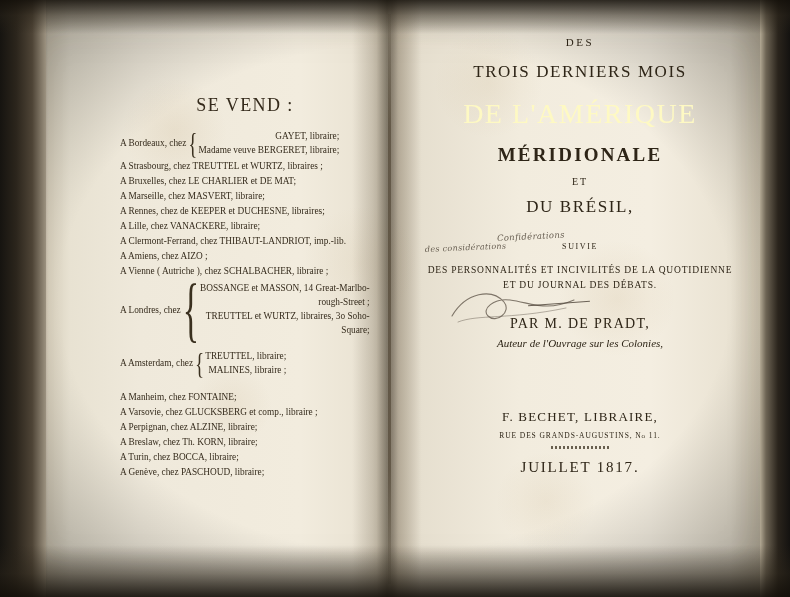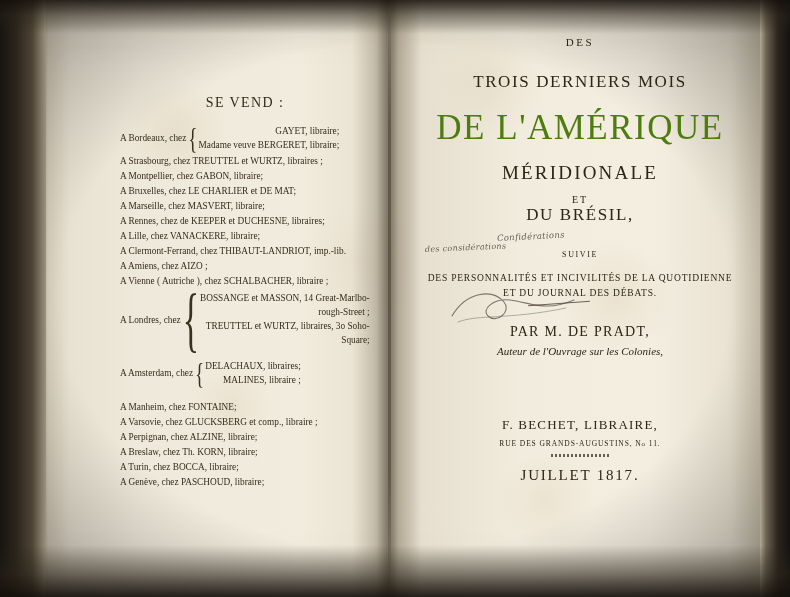--- a/index.html
+++ b/index.html
@@ -76,21 +76,21 @@
   .left-page {
     position: absolute;
     left: 120px; top: 95px;
     width: 250px;
     color: #2b2215;
   }
   .se-vend {
     text-align: center;
     font-variant: small-caps;
     letter-spacing: 1.4px;
-    font-size: 14px;
+    font-size: 18px;
     margin-bottom: 14px;
     color: #342a1b;
   }
   .vendor-list {
     font-size: 9.3px;
     line-height: 1.62;
     color: #352b1c;
   }
   .vline {
     white-space: nowrap;
@@ -128,48 +128,50 @@
     position: absolute;
     left: 420px; top: 36px;
     width: 320px;
     text-align: center;
     color: #2e2517;
   }
   .t-des {
     font-variant: small-caps;
     letter-spacing: 2.5px;
     font-size: 11px;
-    margin-bottom: 24px;
+    margin-bottom: 14px;
     font-family: Liberation Serif, serif;
   }
   .t-trois {
     font-variant: small-caps;
     letter-spacing: 1.6px;
     font-size: 17px;
     margin-bottom: 16px;
   }
   .t-amerique {
     font-variant: small-caps;
     letter-spacing: 1.5px;
-    font-size: 35px;
+    font-size: 28px;
     font-weight: 400;
     margin-bottom: 14px;
-    color: #4d7c0f;
+    color: #fef9c3;
     margin-top: 16px;
   }
   .t-merid {
     font-variant: small-caps;
     letter-spacing: 2.2px;
     font-size: 19px;
     margin-bottom: 10px;
+    font-weight: bold;
   }
   .t-et {
     font-variant: small-caps;
     letter-spacing: 2px;
     font-size: 10px;
+    margin-bottom: 10px;
   }
   .t-bresil {
     font-variant: small-caps;
     letter-spacing: 1.6px;
     font-size: 17px;
     margin-bottom: 25px;
   }
   .t-suivie {
     font-variant: small-caps;
     letter-spacing: 1.6px;
@@ -282,21 +284,20 @@
       <div class="brace-row">
         <span class="lead sc">A Bordeaux, chez</span>
         <span class="brace">{</span>
         <span class="grp">
           <span class="sc">GAYET, libraire;</span>
           <span class="sc">Madame veuve BERGERET, libraire;</span>
         </span>
       </div>
 
       <span class="vline sc">A Strasbourg, chez TREUTTEL et WURTZ, libraires ;</span>
-      <span class="vline sc">A Montpellier, chez GABON, libraire;</span>
       <span class="vline sc">A Bruxelles, chez LE CHARLIER et DE MAT;</span>
       <span class="vline sc">A Marseille, chez MASVERT, libraire;</span>
       <span class="vline sc">A Rennes, chez de KEEPER et DUCHESNE, libraires;</span>
       <span class="vline sc">A Lille, chez VANACKERE, libraire;</span>
       <span class="vline sc">A Clermont-Ferrand, chez THIBAUT-LANDRIOT, imp.-lib.</span>
       <span class="vline sc">A Amiens, chez AIZO ;</span>
       <span class="vline sc">A Vienne ( Autriche ), chez SCHALBACHER, libraire ;</span>
 
       <div class="brace-row" style="margin:3px 0;">
         <span class="lead sc">A Londres, chez</span>
@@ -306,21 +307,21 @@
           <span class="sc">rough-Street ;</span>
           <span class="sc">TREUTTEL et WURTZ, libraires, 3o Soho-</span>
           <span class="sc">Square;</span>
         </span>
       </div>
 
       <div class="brace-row" style="margin:12px 0;">
         <span class="lead sc">A Amsterdam, chez</span>
         <span class="brace">{</span>
         <span class="grp">
-          <span class="sc">DELACHAUX, libraires;</span>
+          <span class="sc">TREUTTEL, libraire;</span>
           <span class="sc">MALINES, libraire ;</span>
         </span>
       </div>
 
       <span class="vline sc">A Manheim, chez FONTAINE;</span>
       <span class="vline sc">A Varsovie, chez GLUCKSBERG et comp., libraire ;</span>
       <span class="vline sc">A Perpignan, chez ALZINE, libraire;</span>
       <span class="vline sc">A Breslaw, chez Th. KORN, libraire;</span>
       <span class="vline sc">A Turin, chez BOCCA, libraire;</span>
       <span class="vline sc">A Genève, chez PASCHOUD, libraire;</span>

